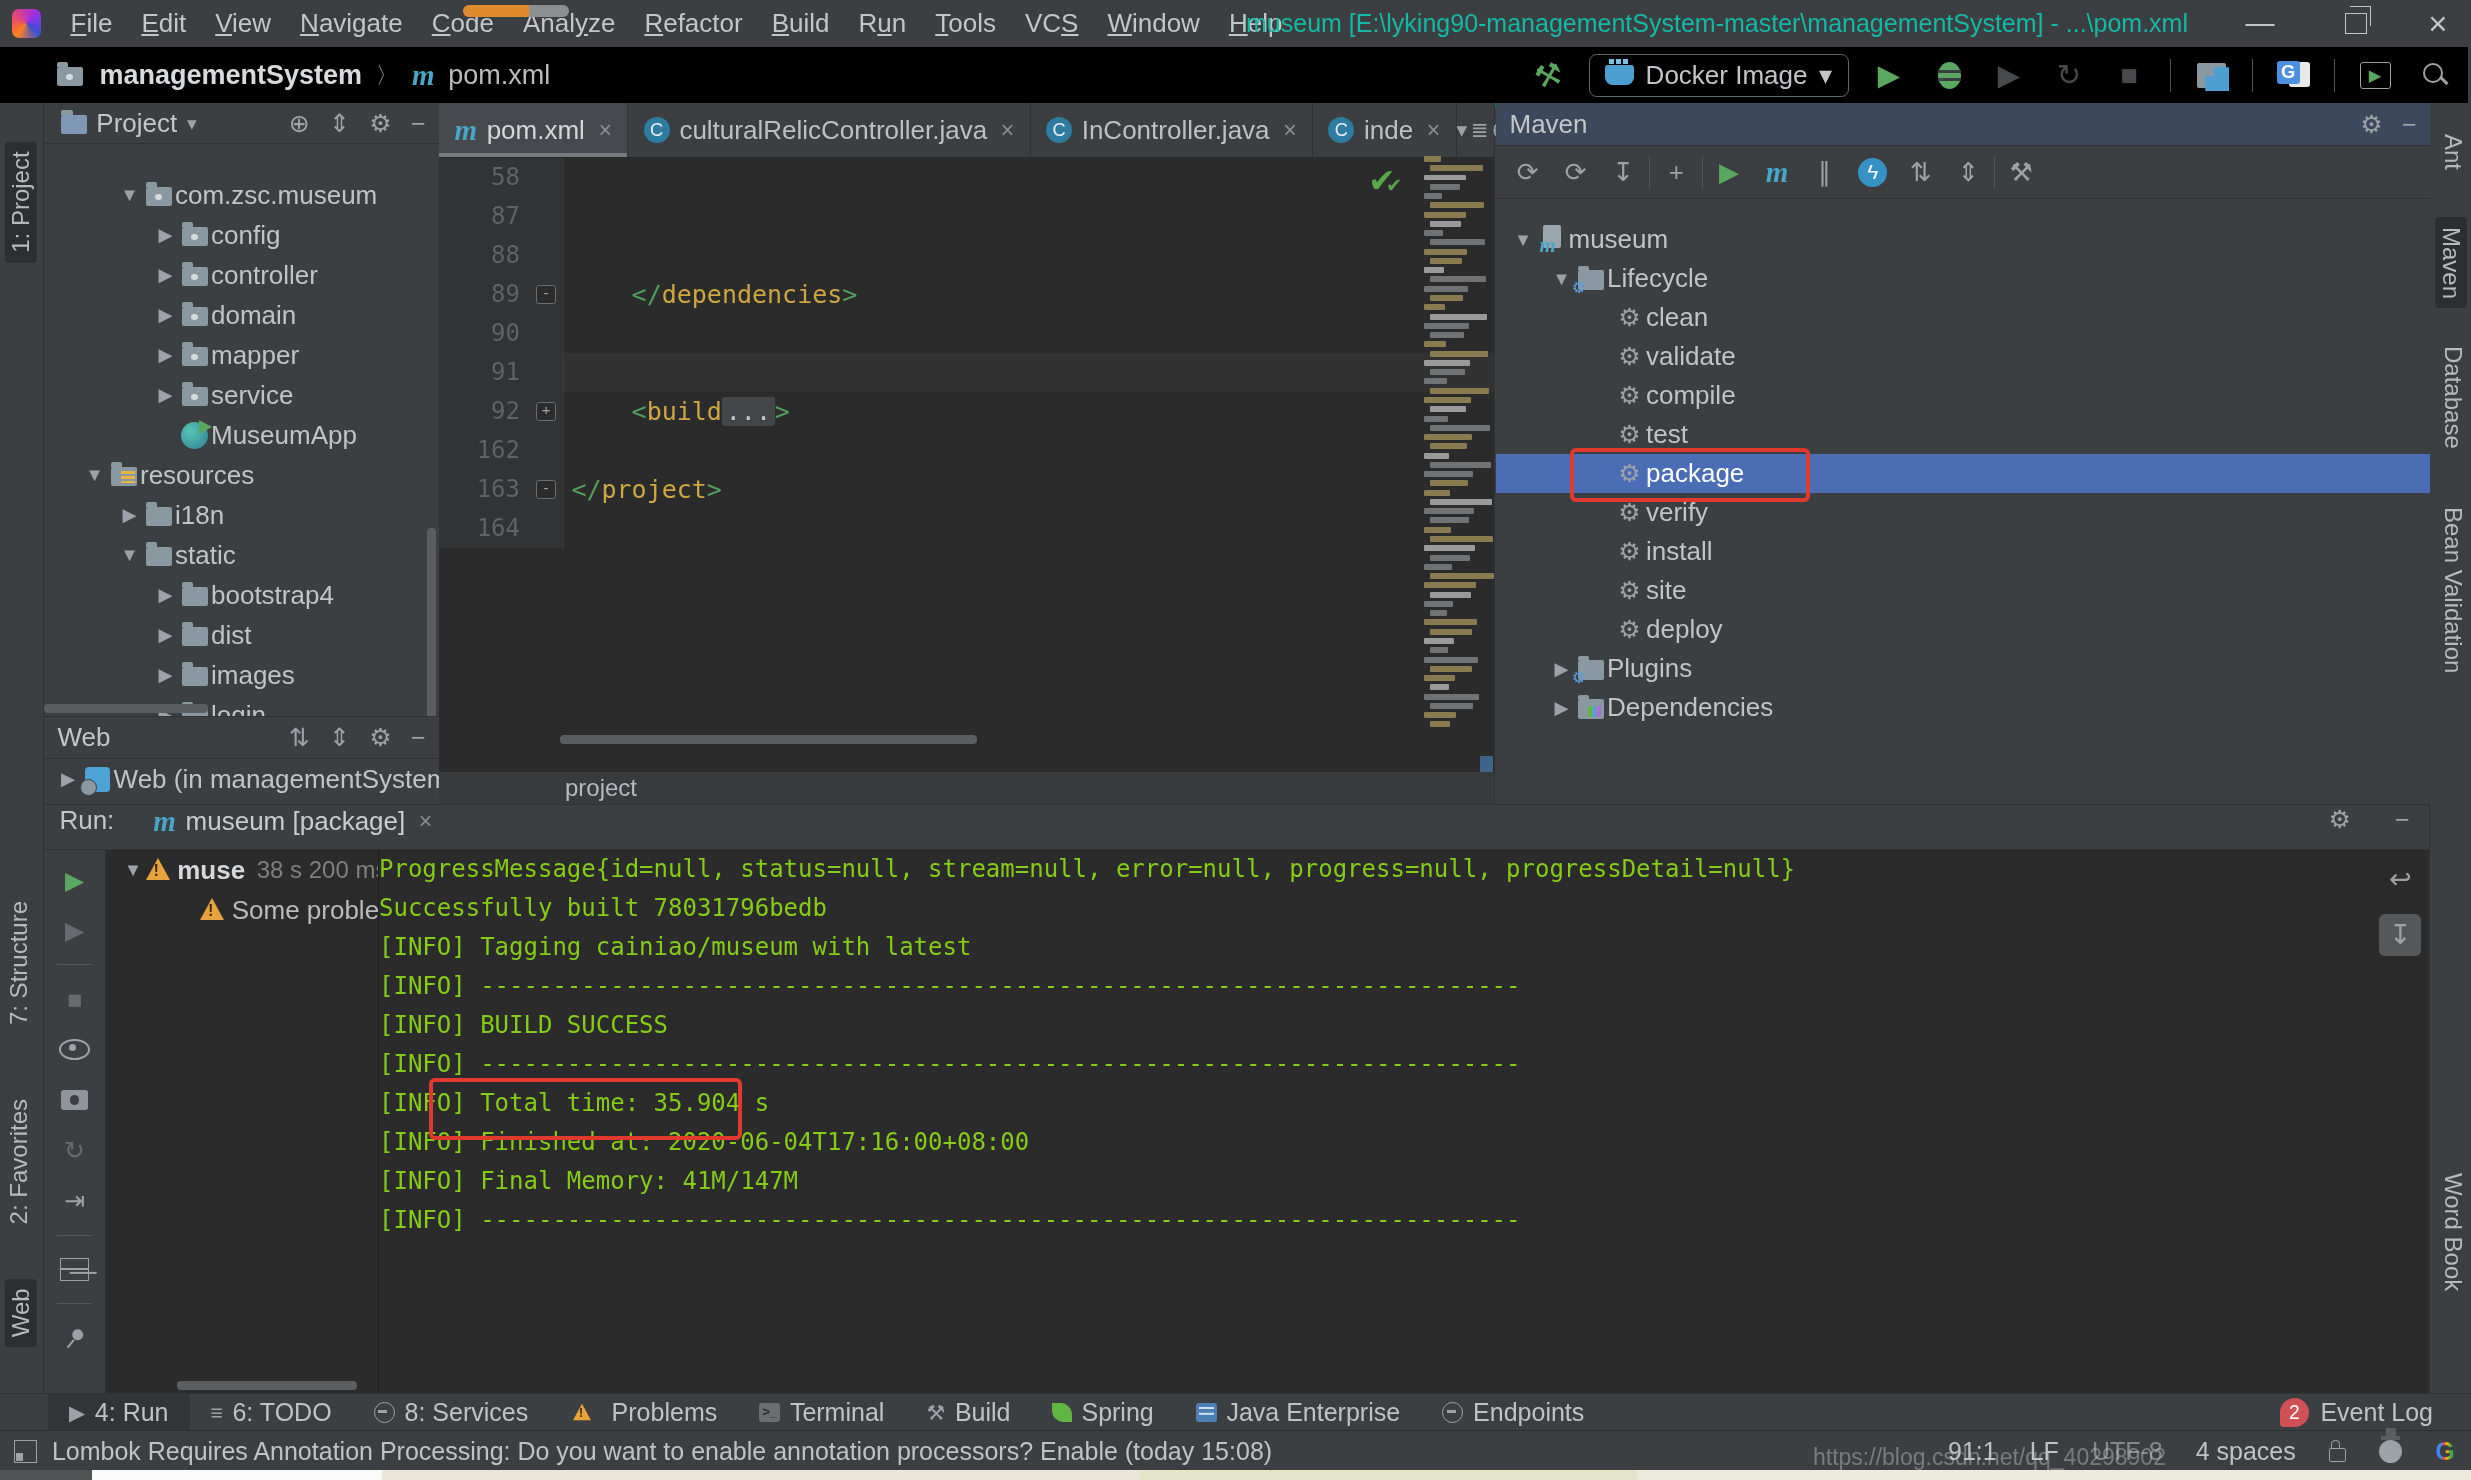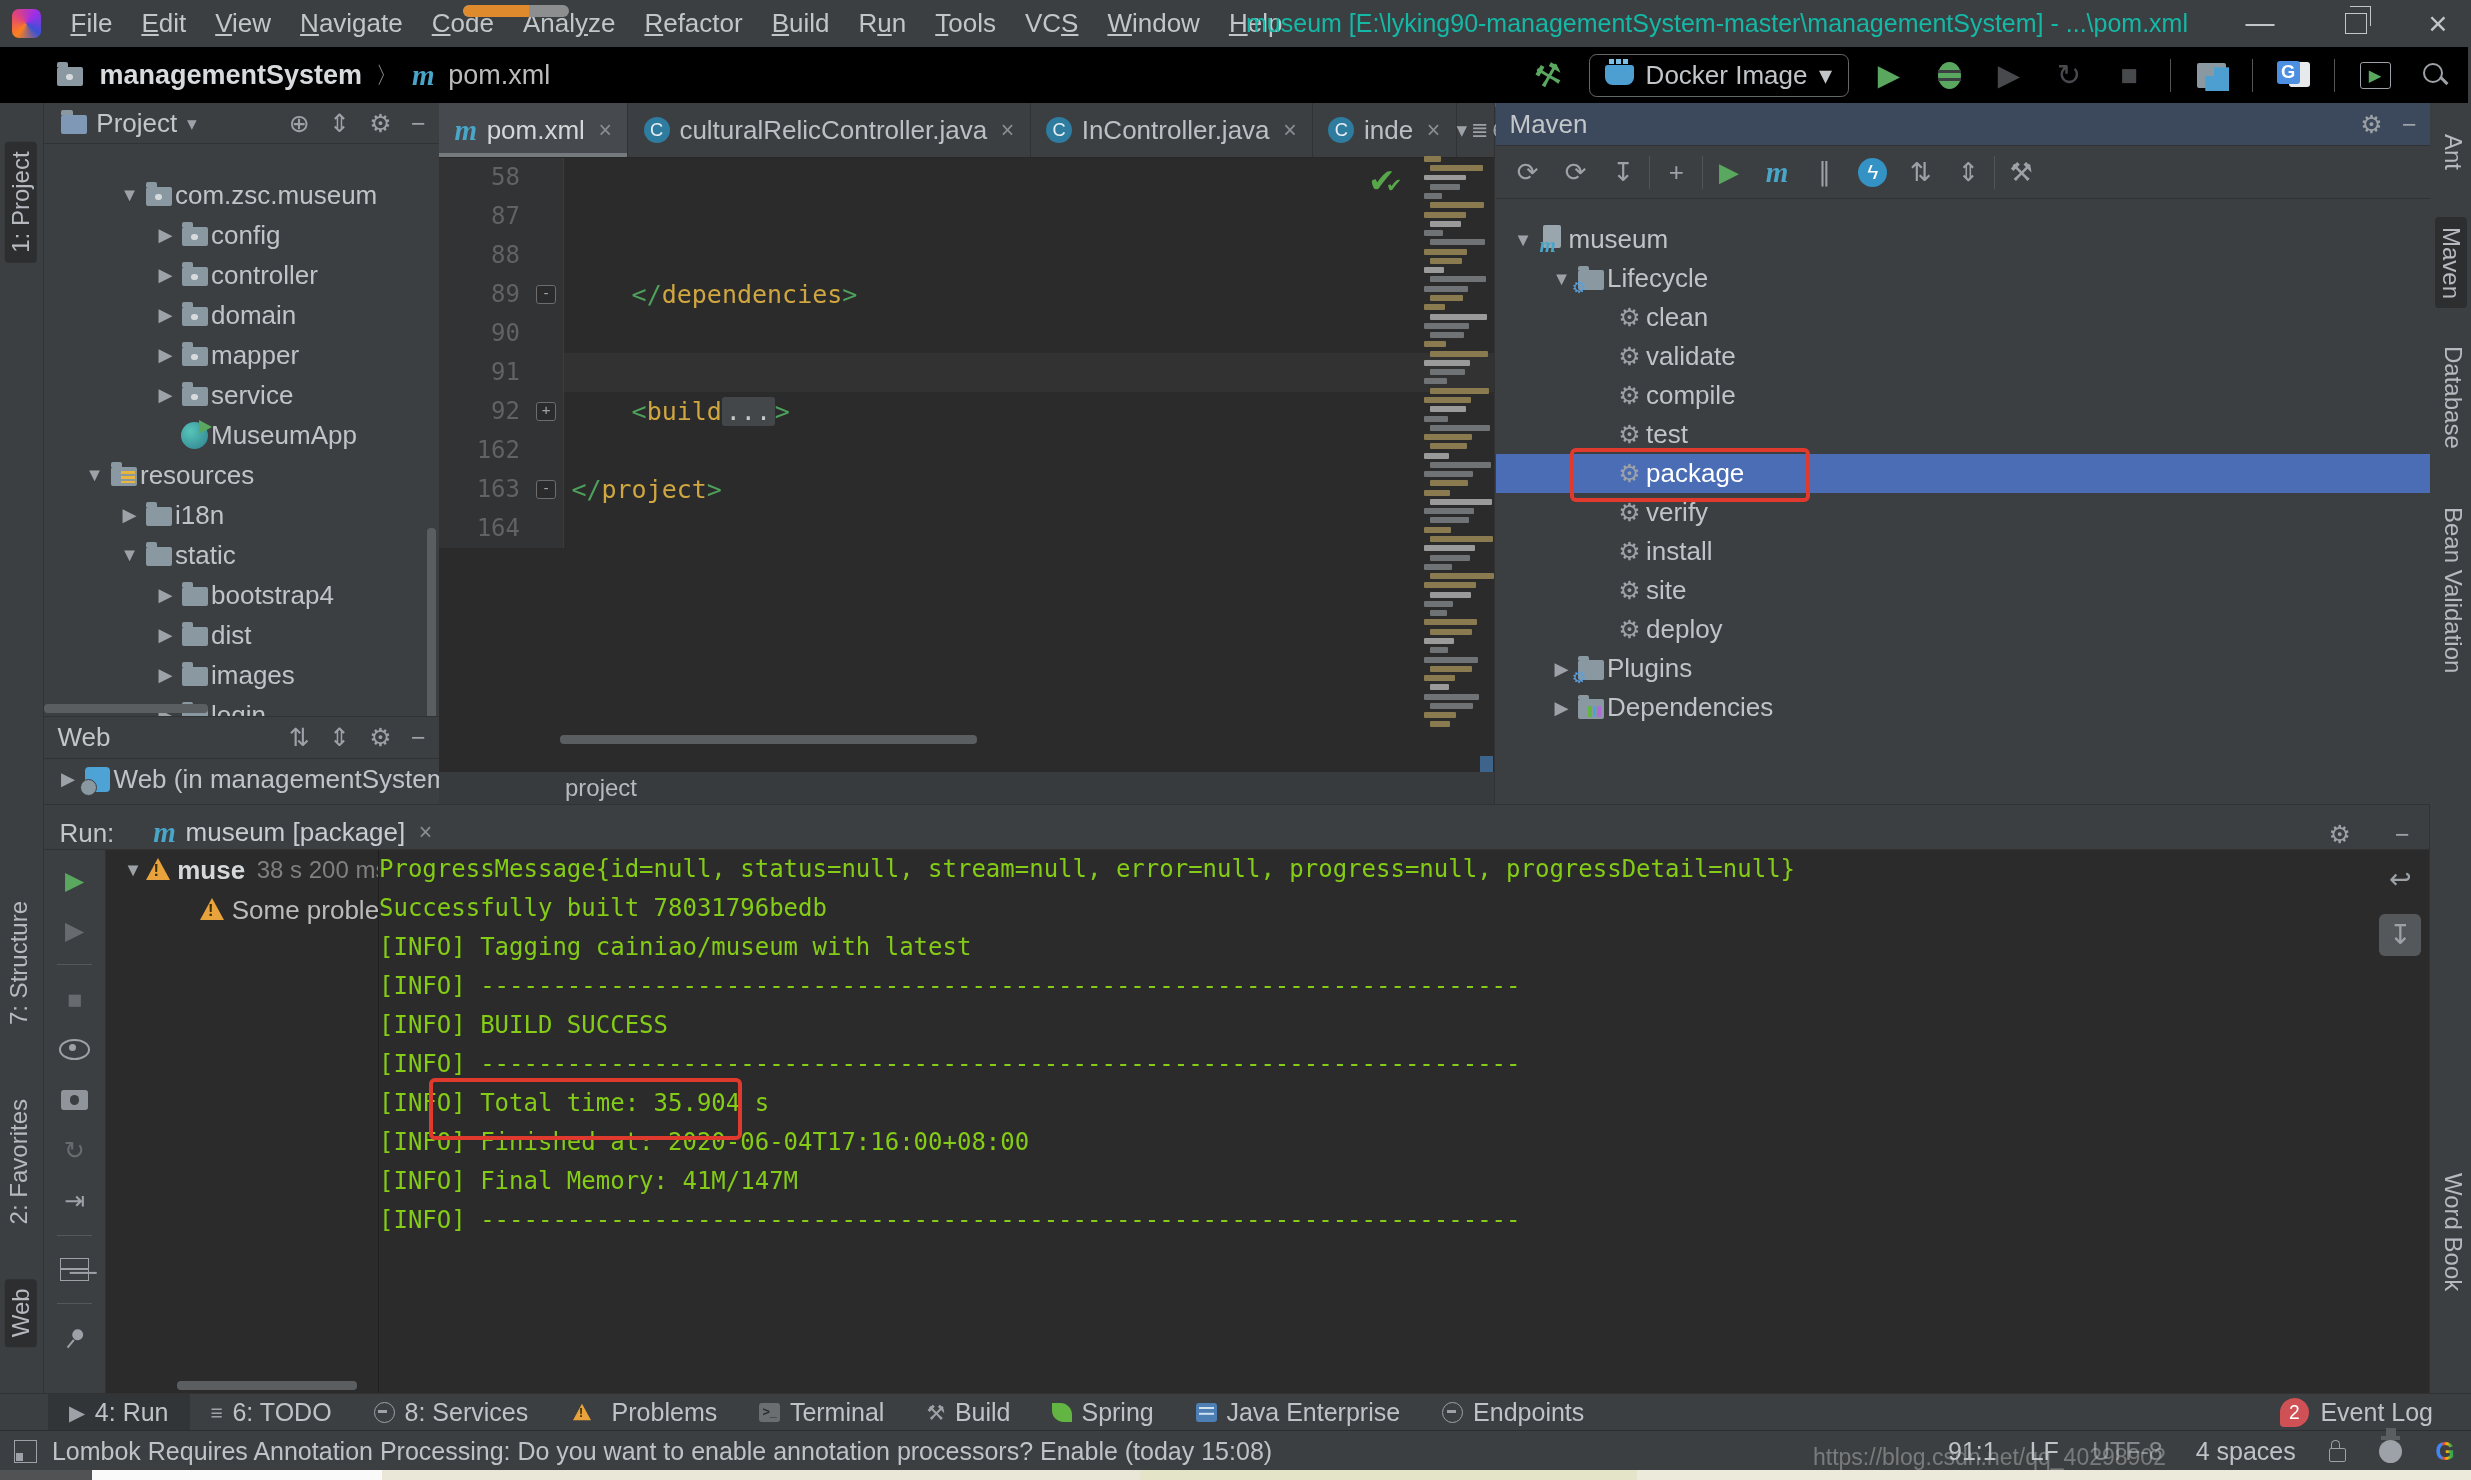--- a/index.html
+++ b/index.html
@@ -116,21 +116,21 @@
   #maven-toolbar{display:flex;align-items:center;height:52px;border-bottom:1px solid #323232;padding-left:9.7px;gap:3.9px}
   .mtico{width:44px;height:39px;display:flex;align-items:center;justify-content:center;font-size:26px;color:#9da2a8}
   .mtico.green{color:#5aa85f}
   .mtico.cyan{font-style:italic;font-weight:bold;color:#49a6c8;font-family:"Liberation Serif",serif;font-size:29px}
   .boltcirc{width:29px;height:29px;border-radius:50%;background:#3592c4;color:#fff;font-size:21px;display:flex;align-items:center;justify-content:center}
   #maven-tree{position:absolute;left:0;top:117px;width:934px;bottom:0}
   .mrow{display:flex;align-items:center;height:39px;font-size:26px;color:#c0c4c8;white-space:nowrap}
   .mrow.selected{background:#4a6db5;color:#ffffff}
   
   #run-panel{left:44px;top:804px;width:2385px;height:589px;background:#2b2b2b;border-top:1px solid #323232}
-  #run-header{position:absolute;left:0;top:0;width:2385px;height:44px;background:#3c3f41;border-bottom:1px solid #323232;display:flex;align-items:flex-end;font-size:26px}
+  #run-header{position:absolute;left:0;top:0;width:2385px;height:44px;background:#3c3f41;border-bottom:1px solid #323232;display:flex;align-items:flex-start;font-size:26px}
   #run-label{margin-left:15.4px;color:#c3c6c9}
   #run-tab{display:flex;align-items:center;gap:9.7px;margin-left:39px;color:#c9ccd0}
   #run-header-icons{margin-left:auto;display:flex;gap:25px;padding-right:19.3px}
   #run-toolcol{position:absolute;left:0;top:45px;width:62px;bottom:0;background:#3c3f41;border-right:1px solid #323232;display:flex;flex-direction:column;align-items:center;padding-top:13.5px;gap:17.4px;box-sizing:border-box}
   .rico{width:33px;height:33px;display:flex;align-items:center;justify-content:center;font-size:25px;color:#9da2a8}
   .hdiv{width:35px;height:1px;background:#55585a}
   .eye{width:27px;height:17.4px;border:2.9px solid #9da2a8;border-radius:50%;position:relative}
   .eye::after{content:"";position:absolute;left:7.7px;top:2.9px;width:7.7px;height:7.7px;border-radius:50%;background:#9da2a8}
   .cam{width:27px;height:19.3px;background:#8f959b;border-radius:2.9px;position:relative}
   .cam::after{content:"";position:absolute;left:8.7px;top:4.8px;width:9.7px;height:9.7px;border-radius:50%;background:#3c3f41}

